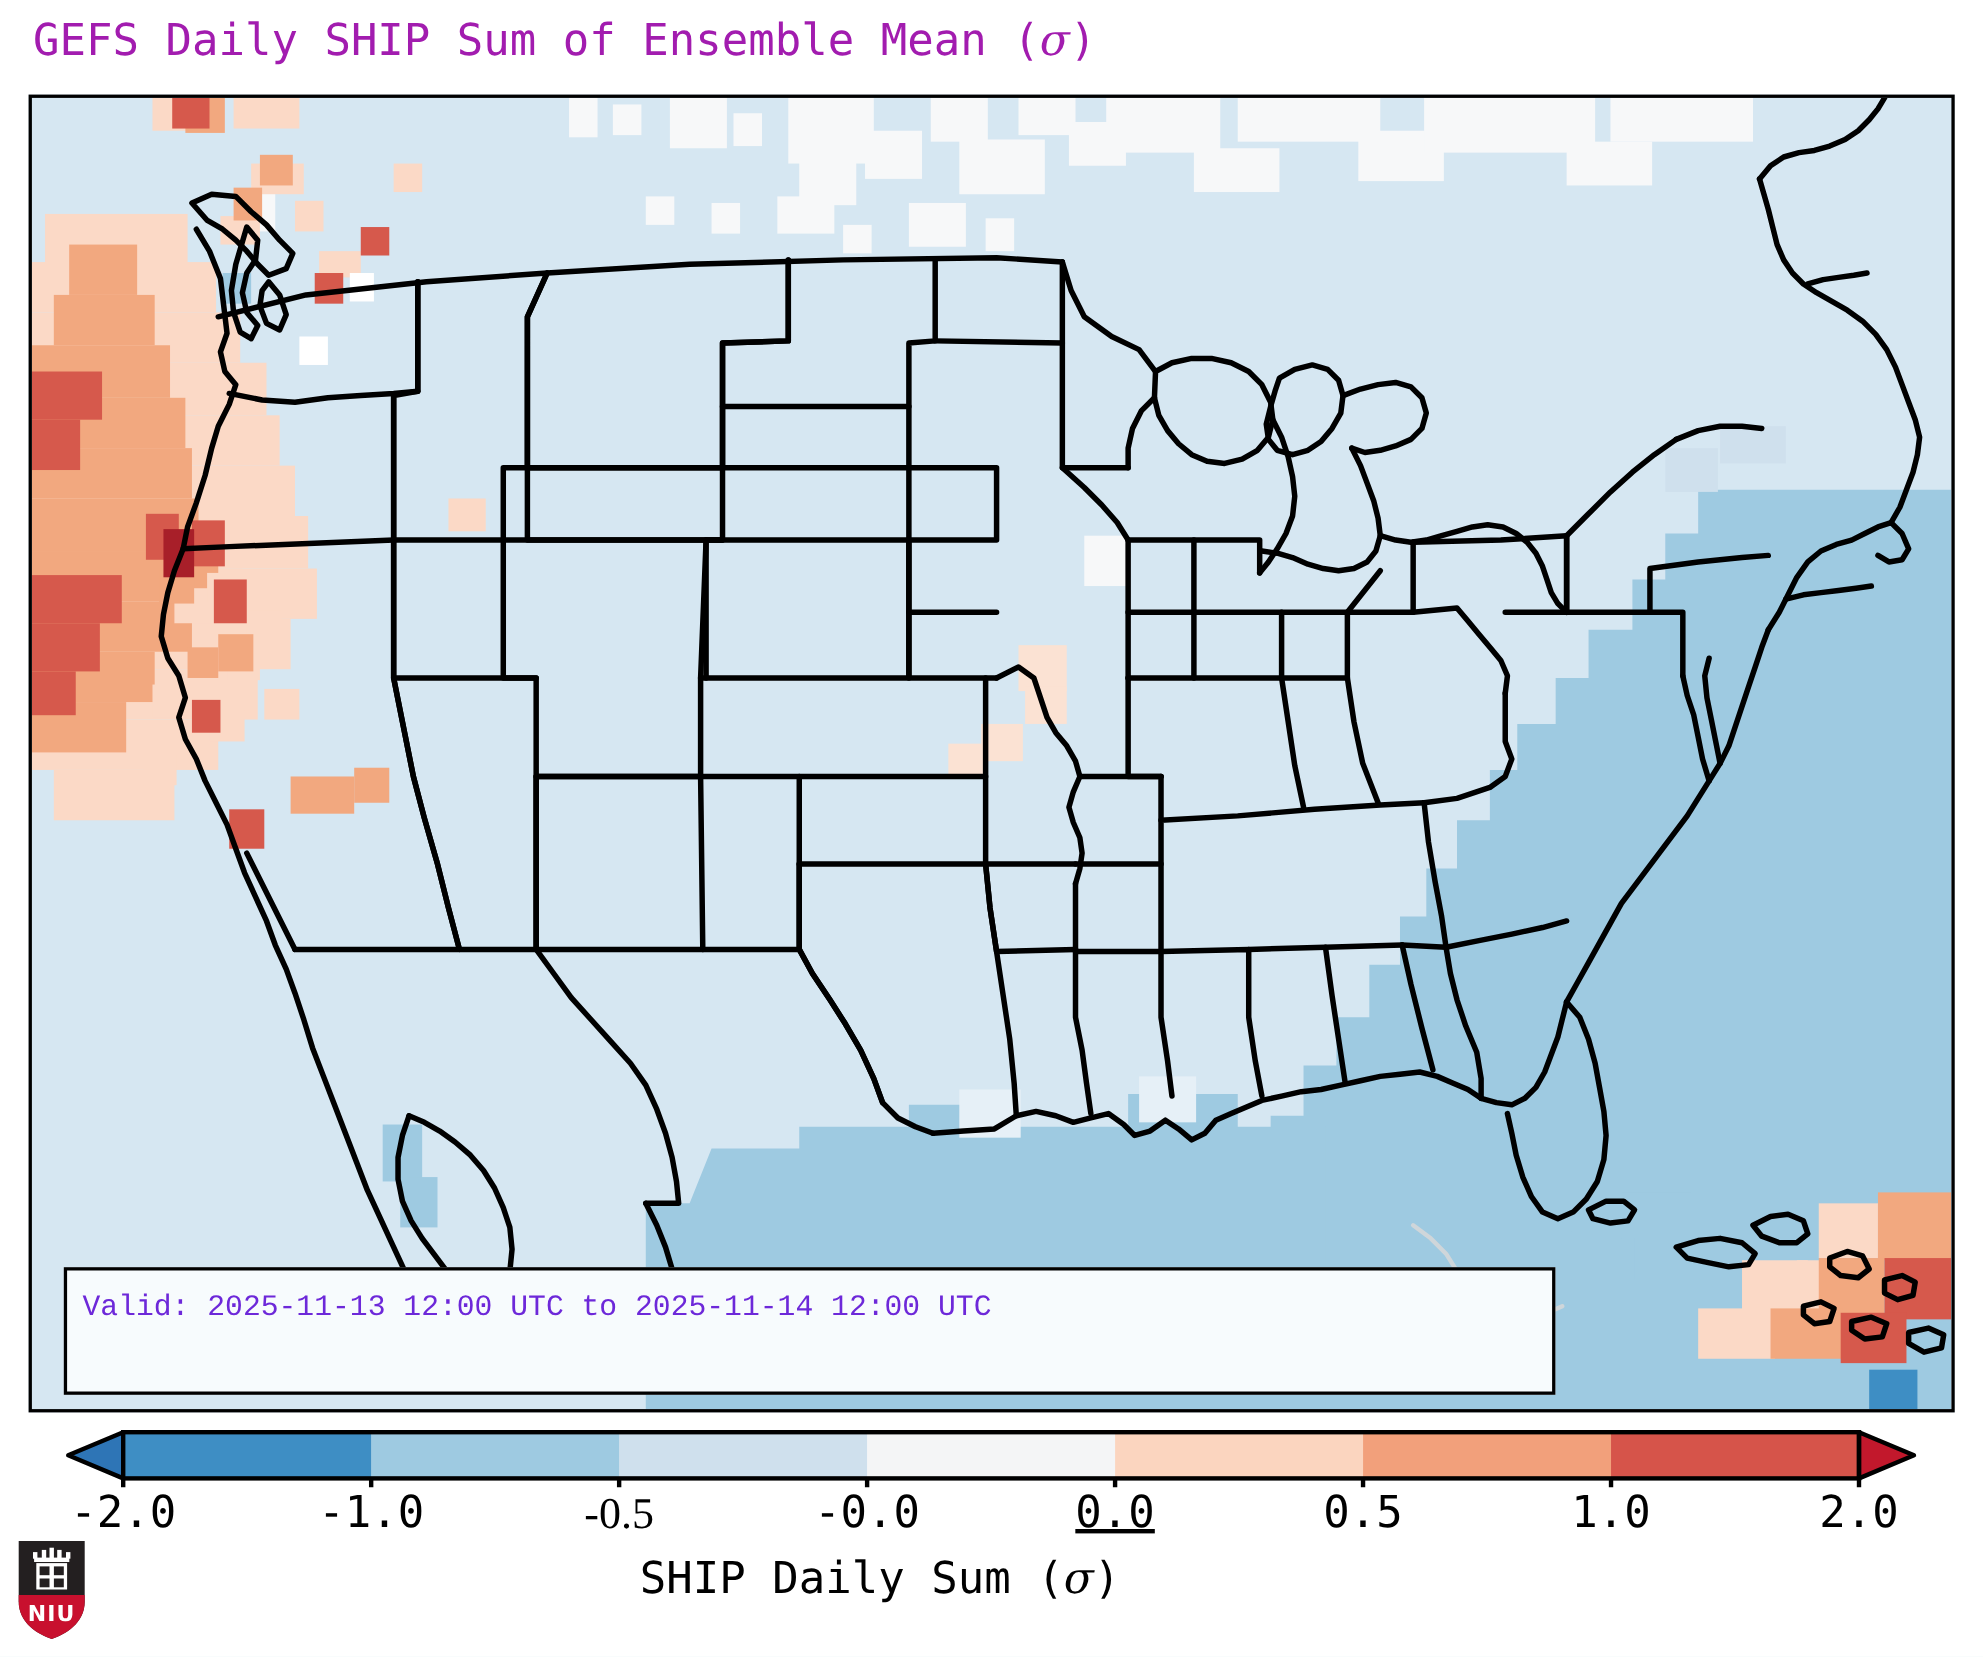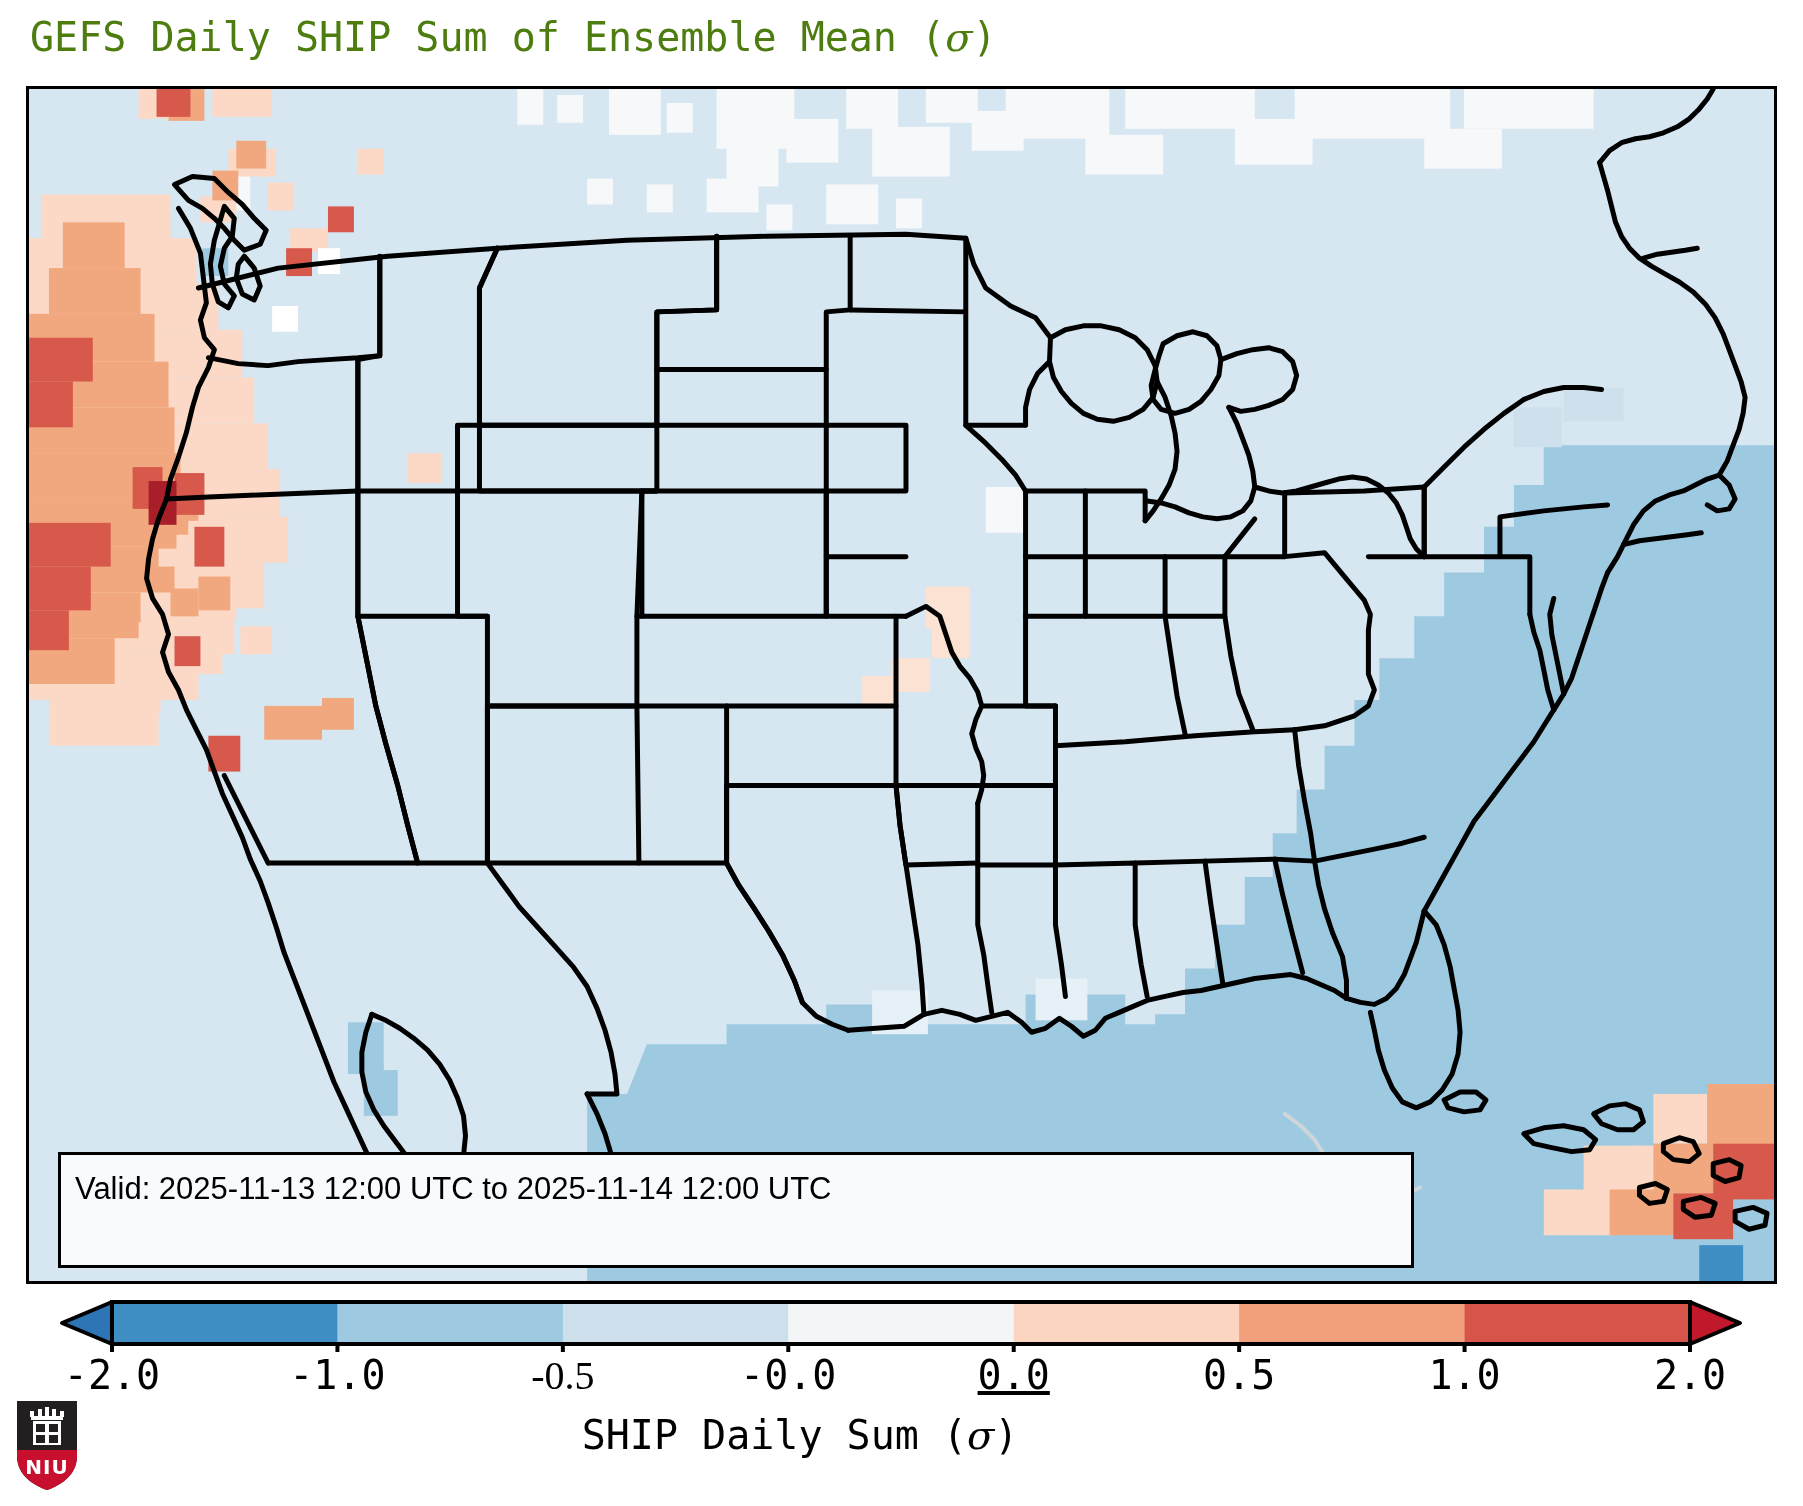--- a/index.html
+++ b/index.html
@@ -5,42 +5,42 @@
   html,body{margin:0;padding:0;background:#ffffff;}
   body{
     width:1803px;height:1506px;position:relative;overflow:hidden;
     font-family:"DejaVu Sans Mono","Liberation Mono",monospace;
     background:#ffffff;
   }
 
   
   #plot-title{
     position:absolute;left:30px;top:14px;
-    font-size:40px;letter-spacing:0px;color:#4d7c0f;white-space:nowrap;
+    font-size:40px;letter-spacing:0px;color:#a21caf;white-space:nowrap;
     font-family:"DejaVu Sans Mono","Liberation Mono",monospace;
   }
   #plot-title .sig{font-family:"DejaVu Serif","Liberation Serif",serif;font-style:italic;}
 
   
   #map-frame{
     position:absolute;left:26px;top:86px;width:1751px;height:1198px;
     border:3px solid #000;box-sizing:border-box;overflow:hidden;
     background:#d6e7f2;
   }
   #map-canvas{position:absolute;left:0;top:0;width:100%;height:100%;}
 
   
   #info-box{
     position:absolute;left:58px;top:1152px;width:1356px;height:116px;
     background:#f7fbfd;border:3px solid #000;box-sizing:border-box;
     padding:8px 14px 0 14px;z-index:40;
   }
   .info-line{
-    font-size:31px;line-height:52px;color:#000000;white-space:pre;
-    font-family:Liberation Sans, sans-serif;
+    font-size:27px;line-height:52px;color:#6d28d9;white-space:pre;
+    font-family:Liberation Mono, monospace;
   }
 
   
   #colorbar-wrap{position:absolute;left:0;top:1292px;width:1803px;height:60px;}
   #colorbar-svg{display:block;}
   #cbar-ticklabels{
     position:absolute;left:0;top:1352px;width:1738px;height:56px;
   }
   .cbar-tick-label{
     position:absolute;top:0;transform:translateX(-50%);

